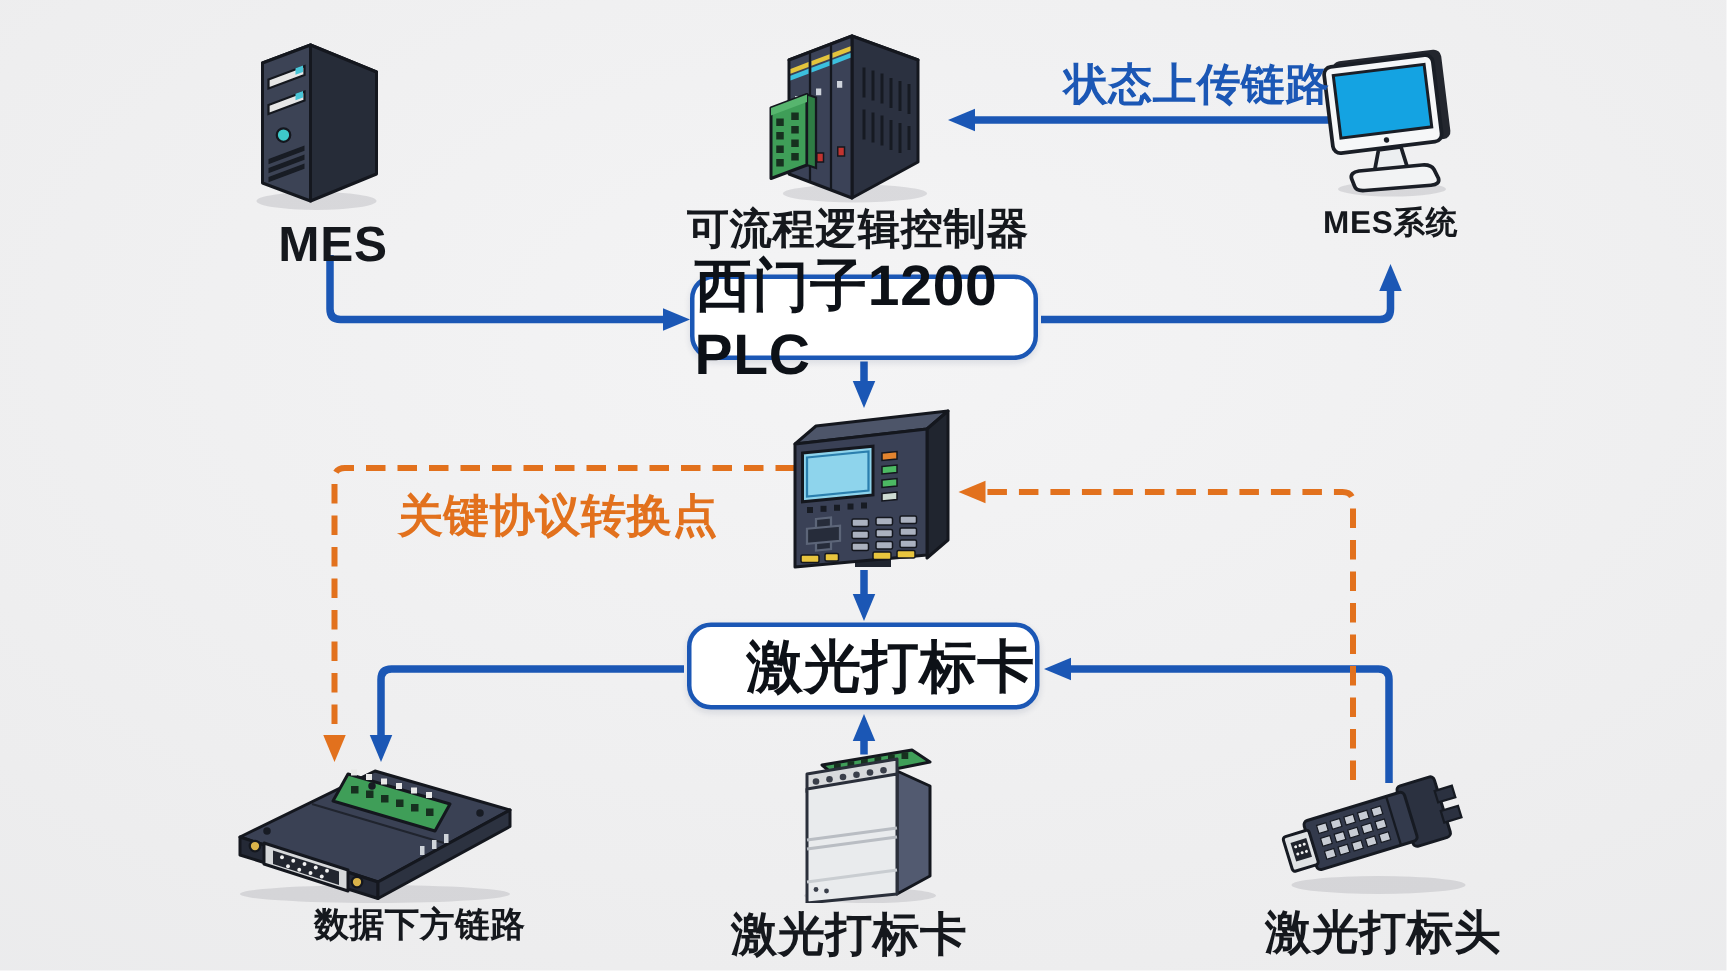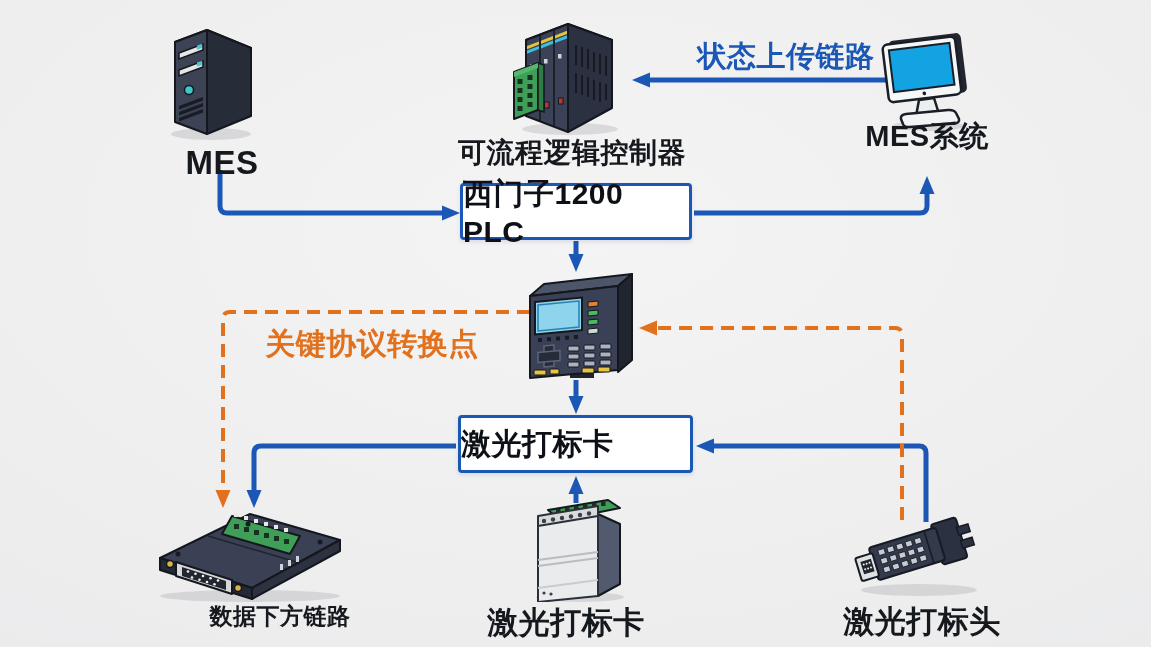--- a/index.html
+++ b/index.html
@@ -12,29 +12,29 @@
   }
   #connector-layer{position:absolute;left:0;top:0;z-index:1;}
   .icon{position:absolute;z-index:2;}
   .label{
     position:absolute;z-index:3;
     transform:translateX(-50%);
     font-weight:700;white-space:nowrap;
     color:var(--label_text);
     letter-spacing:.5px;
   }
-  .label.blue{color:var(--line_blue);}
+  .label.blue{color:var(--line_blue);margin-left:12px;}
   .label.orange{color:var(--accent_orange);}
   .flowbox{
     position:absolute;z-index:2;
     background:var(--box_fill);
     border:3px solid var(--line_blue);
-    border-radius:4px;
-    display:flex;align-items:center;justify-content:flex-start;
-    font-weight:700;font-size:30px;color:#0d1117;
+    border-radius:16px;
+    display:flex;align-items:center;justify-content:flex-end;
+    font-weight:700;font-size:38px;color:#0d1117;
     letter-spacing:.5px;
     box-shadow:0 2px 4px rgba(30,50,90,.12);
   }
   .edge-blue{stroke:var(--line_blue);stroke-width:5;fill:none;stroke-linejoin:round;}
   .edge-orange{stroke:var(--accent_orange);stroke-width:4;fill:none;stroke-dasharray:13 8;stroke-linejoin:round;}
 </style>
 </head>
 <body>
 
 <div id="canvas">
@@ -295,20 +295,20 @@
 
   <div class="flowbox" style="left:460px;top:183px;width:226px;height:51px;">
     <span>西门子1200 PLC</span>
   </div>
   <div class="flowbox" style="left:458px;top:415px;width:229px;height:52px;">
     <span>激光打标卡</span>
   </div>
 
   <div class="label" style="left:222px;top:144px;font-size:33px;">MES</div>
   <div class="label" style="left:572px;top:134px;font-size:28px;">可流程逻辑控制器</div>
-  <div class="label" style="left:927px;top:117px;font-size:29px;text-align:right;">MES系统</div>
+  <div class="label" style="left:927px;top:134px;font-size:21px;text-align:right;">MES系统</div>
   <div class="label blue" style="left:786px;top:37px;font-size:29px;">状态上传链路</div>
   <div class="label orange" style="left:372px;top:324px;font-size:30px;">关键协议转换点</div>
   <div class="label" style="left:248px;top:601px;font-size:23px;margin-left:32px;">数据下方链路</div>
   <div class="label" style="left:922px;top:601px;font-size:31px;">激光打标头</div>
   <div class="label" style="left:566px;top:602px;font-size:31px;">激光打标卡</div>
 
 </div>
 
 </body></html>

